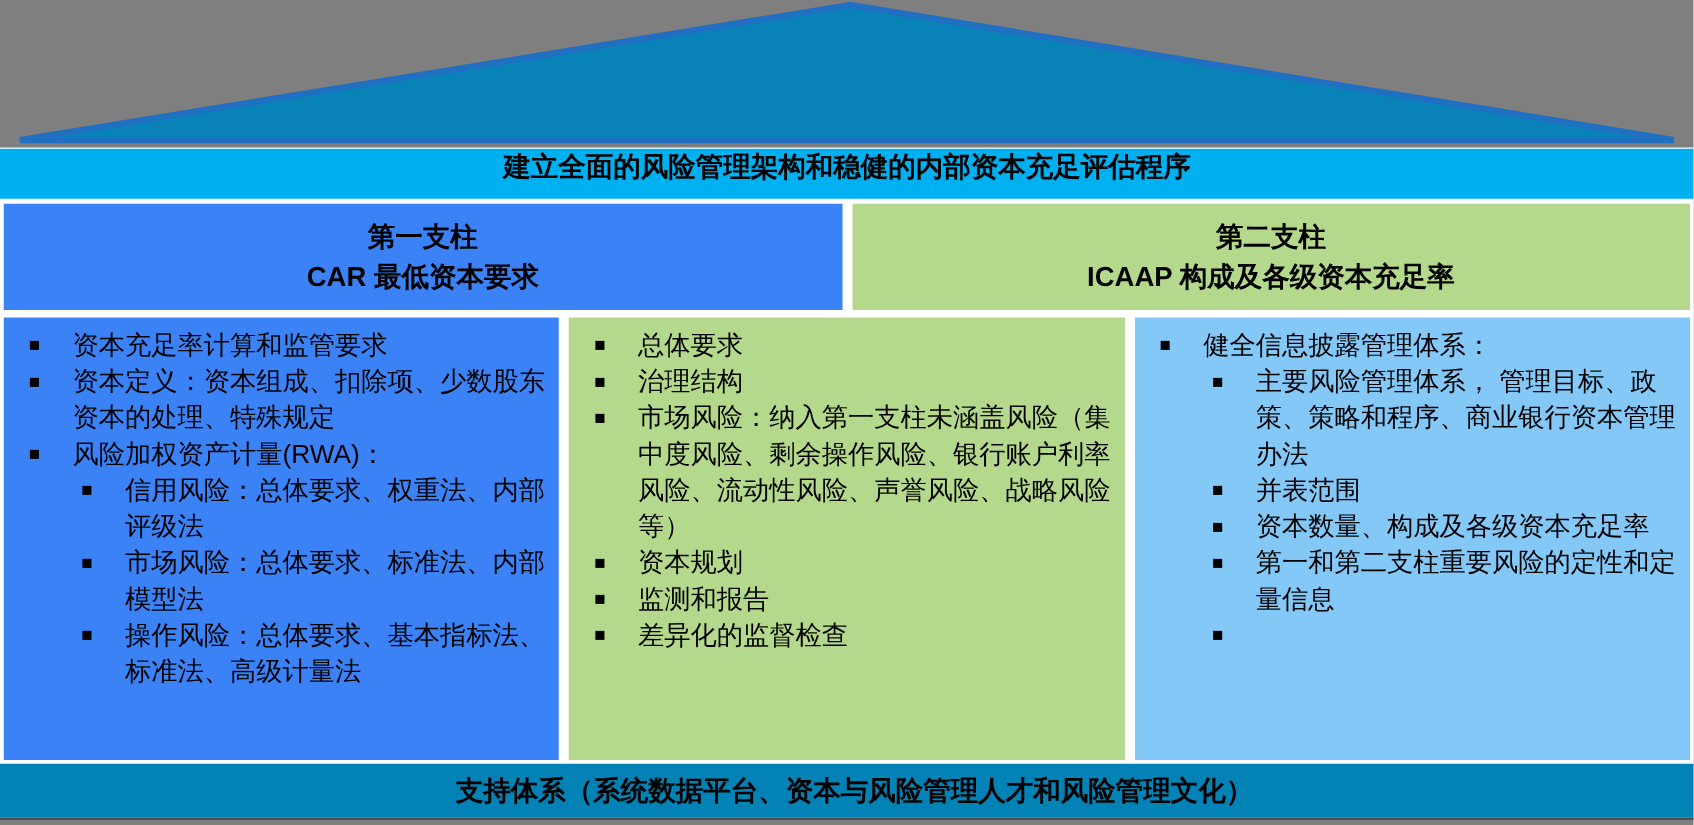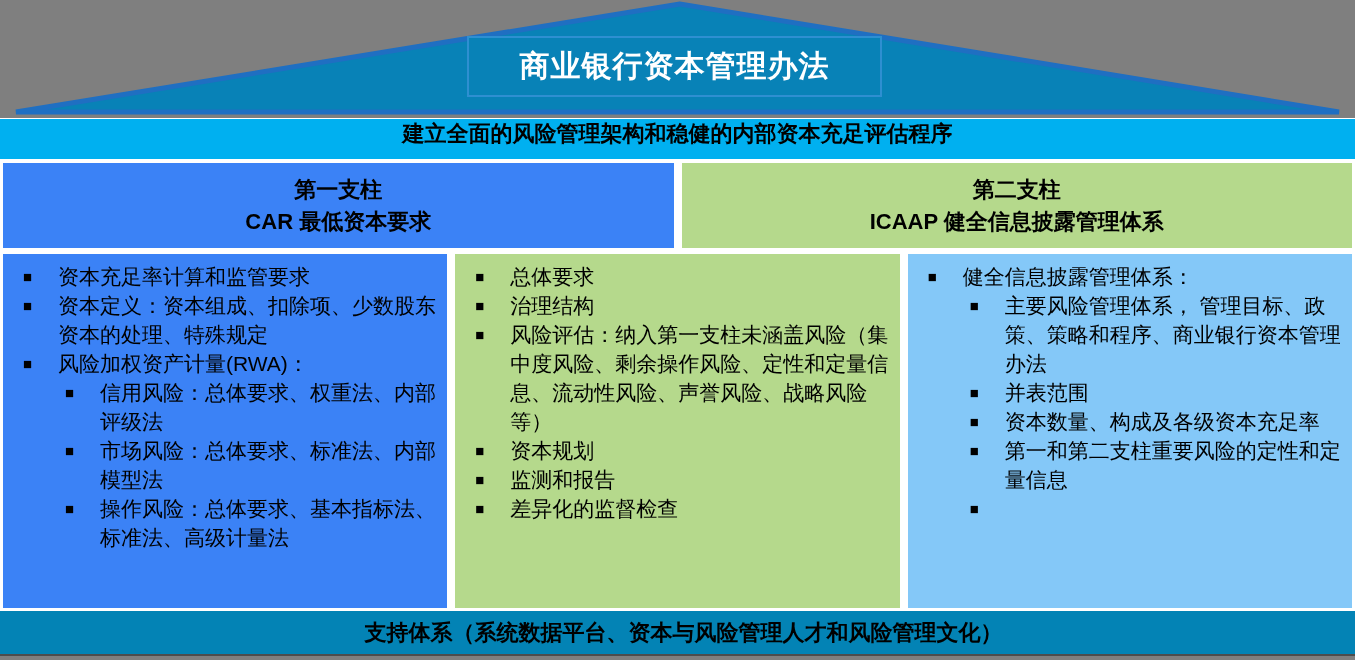--- a/index.html
+++ b/index.html
@@ -82,38 +82,35 @@
 </style>
 </head>
 <body>
 
 <div class="stage">
 
   <div class="roof">
     <svg width="1355" height="118" viewBox="0 0 1355 118">
       <polygon points="680,4 16,112 1339,112" fill="#0882B7" stroke="#1F6FC2" stroke-width="5"></polygon>
     </svg>
-    <div class="title-box">
-      <span>商业银行资本管理办法</span>
-    </div>
   </div>
 
   <div class="top-banner">
     <span>建立全面的风险管理架构和稳健的内部资本充足评估程序</span>
   </div>
 
   <div class="pillars">
     <div class="row">
       <div class="cell head-cell p1">
         <span>第一支柱</span>
         <span>CAR 最低资本要求</span>
       </div>
       <div class="cell head-cell p2">
         <span>第二支柱</span>
-        <span>ICAAP 健全信息披露管理体系</span>
+        <span>ICAAP 构成及各级资本充足率</span>
       </div>
     </div>
     <div class="row">
       <div class="cell body-cell p1">
           <div class="li level-1">
             <span class="bullet">■</span>
             <span class="li-text">资本充足率计算和监管要求</span>
           </div>
           <div class="li level-1">
             <span class="bullet">■</span>
@@ -140,21 +137,21 @@
           <div class="li level-1">
             <span class="bullet">■</span>
             <span class="li-text">总体要求</span>
           </div>
           <div class="li level-1">
             <span class="bullet">■</span>
             <span class="li-text">治理结构</span>
           </div>
           <div class="li level-1">
             <span class="bullet">■</span>
-            <span class="li-text">风险评估：纳入第一支柱未涵盖风险（集中度风险、剩余操作风险、定性和定量信息、流动性风险、声誉风险、战略风险等）</span>
+            <span class="li-text">市场风险：纳入第一支柱未涵盖风险（集中度风险、剩余操作风险、银行账户利率风险、流动性风险、声誉风险、战略风险等）</span>
           </div>
           <div class="li level-1">
             <span class="bullet">■</span>
             <span class="li-text">资本规划</span>
           </div>
           <div class="li level-1">
             <span class="bullet">■</span>
             <span class="li-text">监测和报告</span>
           </div>
           <div class="li level-1">

